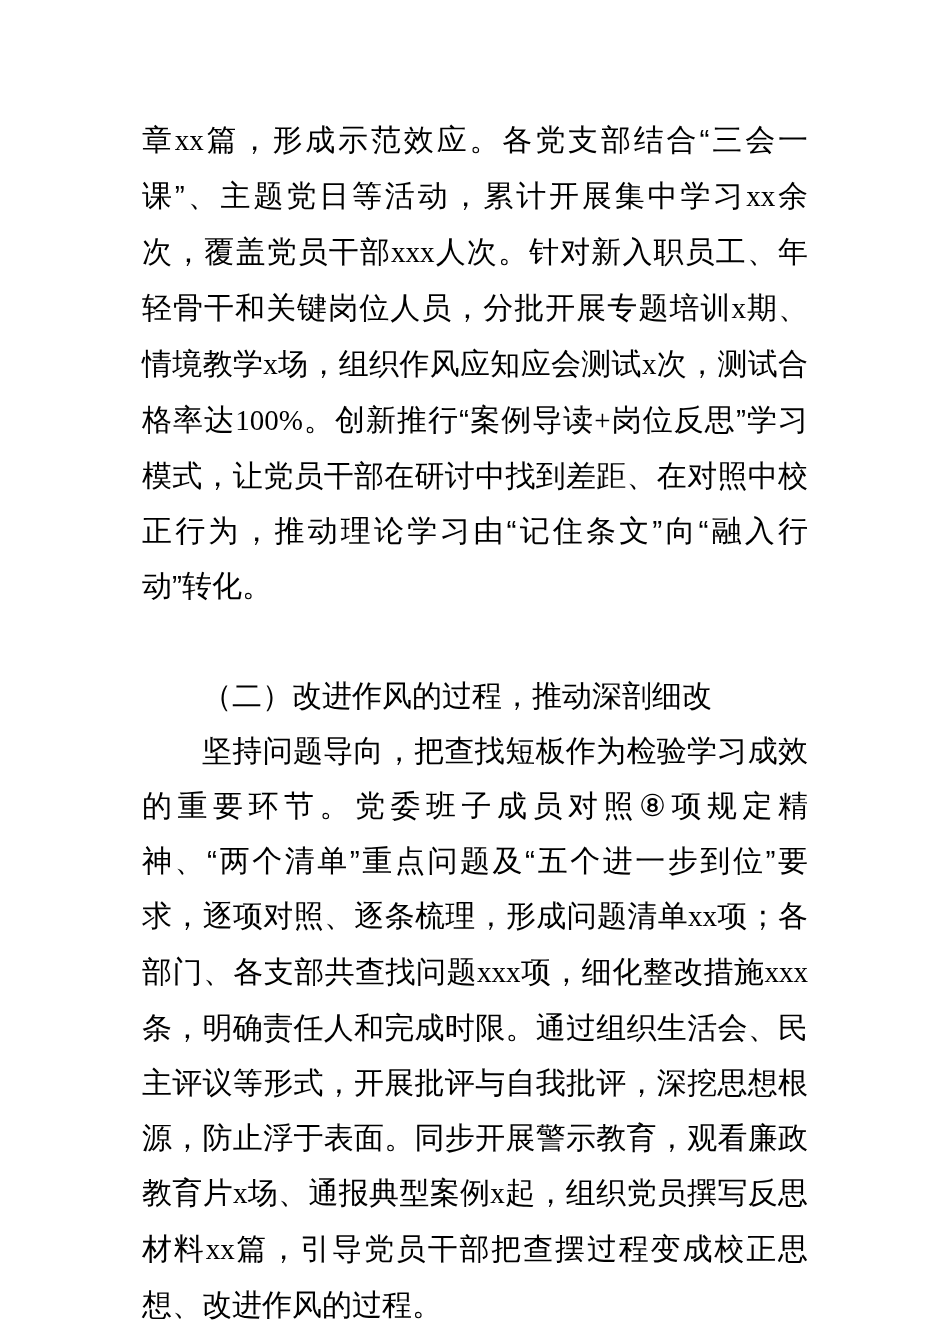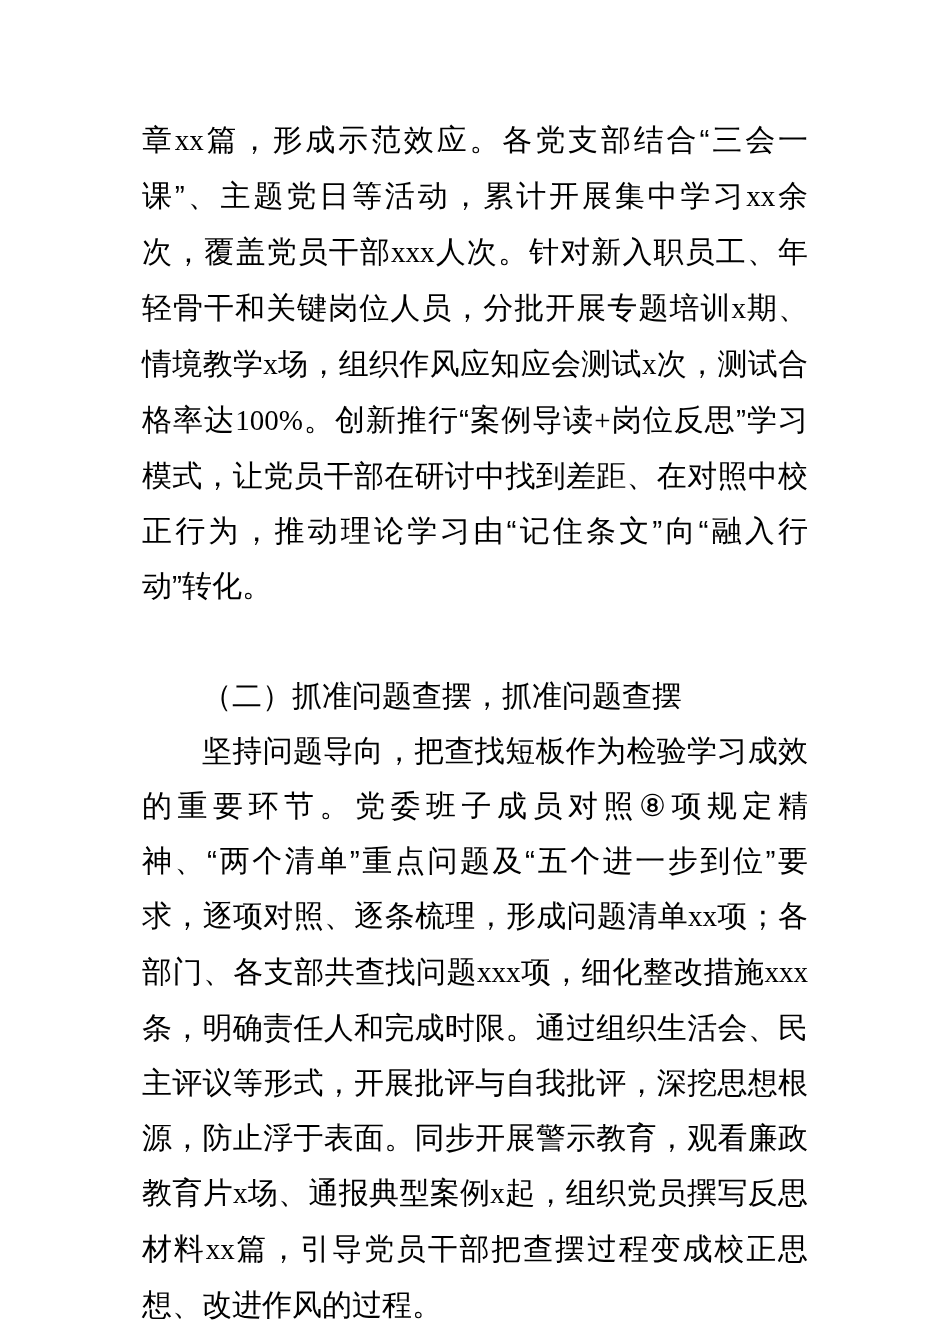--- a/index.html
+++ b/index.html
@@ -68,18 +68,18 @@
   }
 </style>
 </head>
 <body>
 
 <div class="page">
   <div class="doc-body">
 
     <p class="para">章<span class="lat">xx</span>篇，形成示范效应。各党支部结合“三会一课”、主题党日等活动，累计开展集中学习<span class="lat">xx</span>余次，覆盖党员干部<span class="lat">xxx</span>人次。针对新入职员工、年轻骨干和关键岗位人员，分批开展专题培训<span class="lat">x</span>期、情境教学<span class="lat">x</span>场，组织作风应知应会测试<span class="lat">x</span>次，测试合格率达<span class="lat">100%</span>。创新推行“案例导读<span class="lat">+</span>岗位反思”学习模式，让党员干部在研讨中找到差距、在对照中校正行为，推动理论学习由“记住条文”向“融入行动”转化。</p>
 
-    <p class="heading gap-before">（二）抓准问题查摆，抓准问题查摆</p>
+    <p class="heading gap-before">（二）改进作风的过程，推动深剖细改</p>
 
     <p class="para indent">坚持问题导向，把查找短板作为检验学习成效的重要环节。党委班子成员对照⑧项规定精神、“两个清单”重点问题及“五个进一步到位”要求，逐项对照、逐条梳理，形成问题清单<span class="lat">xx</span>项；各部门、各支部共查找问题<span class="lat">xxx</span>项，细化整改措施<span class="lat">xxx</span>条，明确责任人和完成时限。通过组织生活会、民主评议等形式，开展批评与自我批评，深挖思想根源，防止浮于表面。同步开展警示教育，观看廉政教育片<span class="lat">x</span>场、通报典型案例<span class="lat">x</span>起，组织党员撰写反思材料<span class="lat">xx</span>篇，引导党员干部把查摆过程变成校正思想、改进作风的过程。</p>
 
   </div>
 </div>
 
 </body></html>

